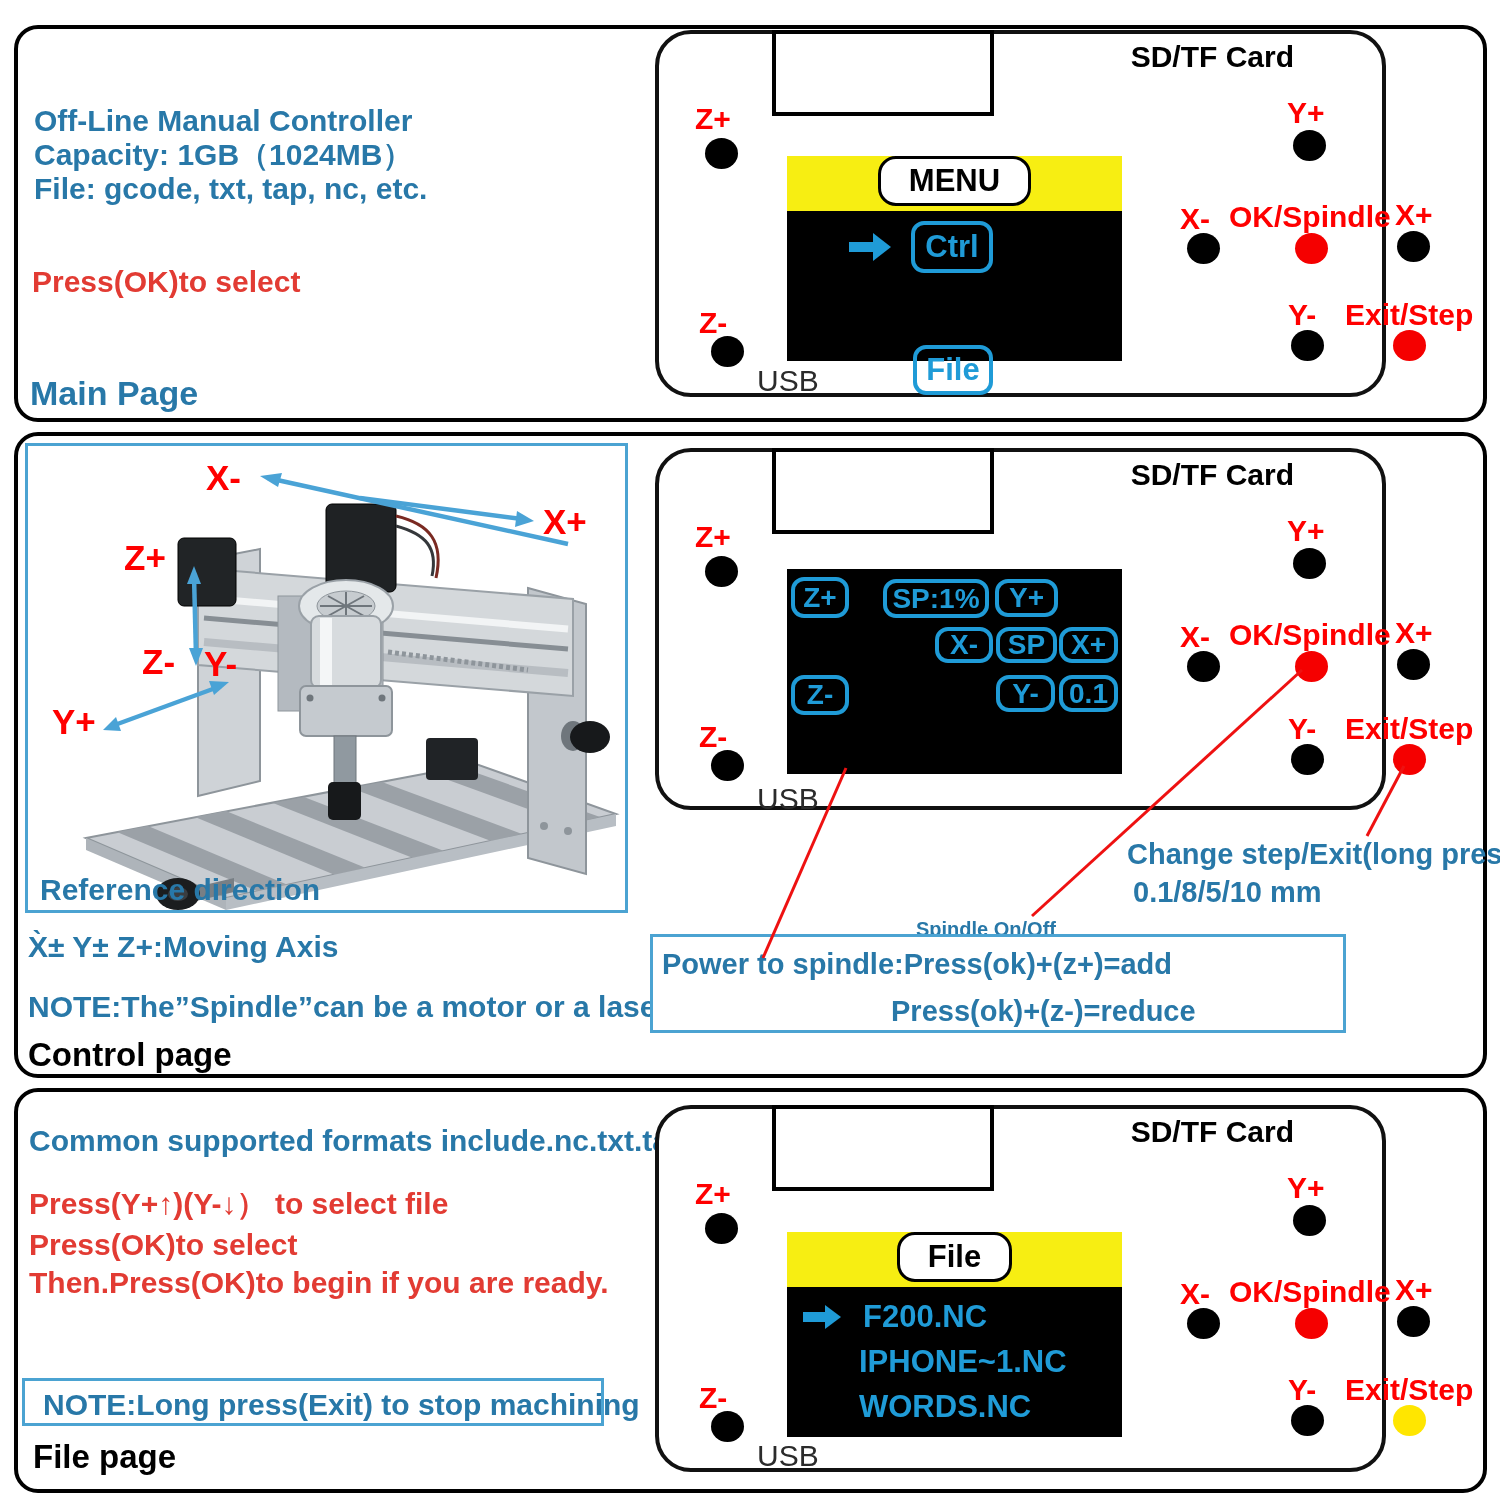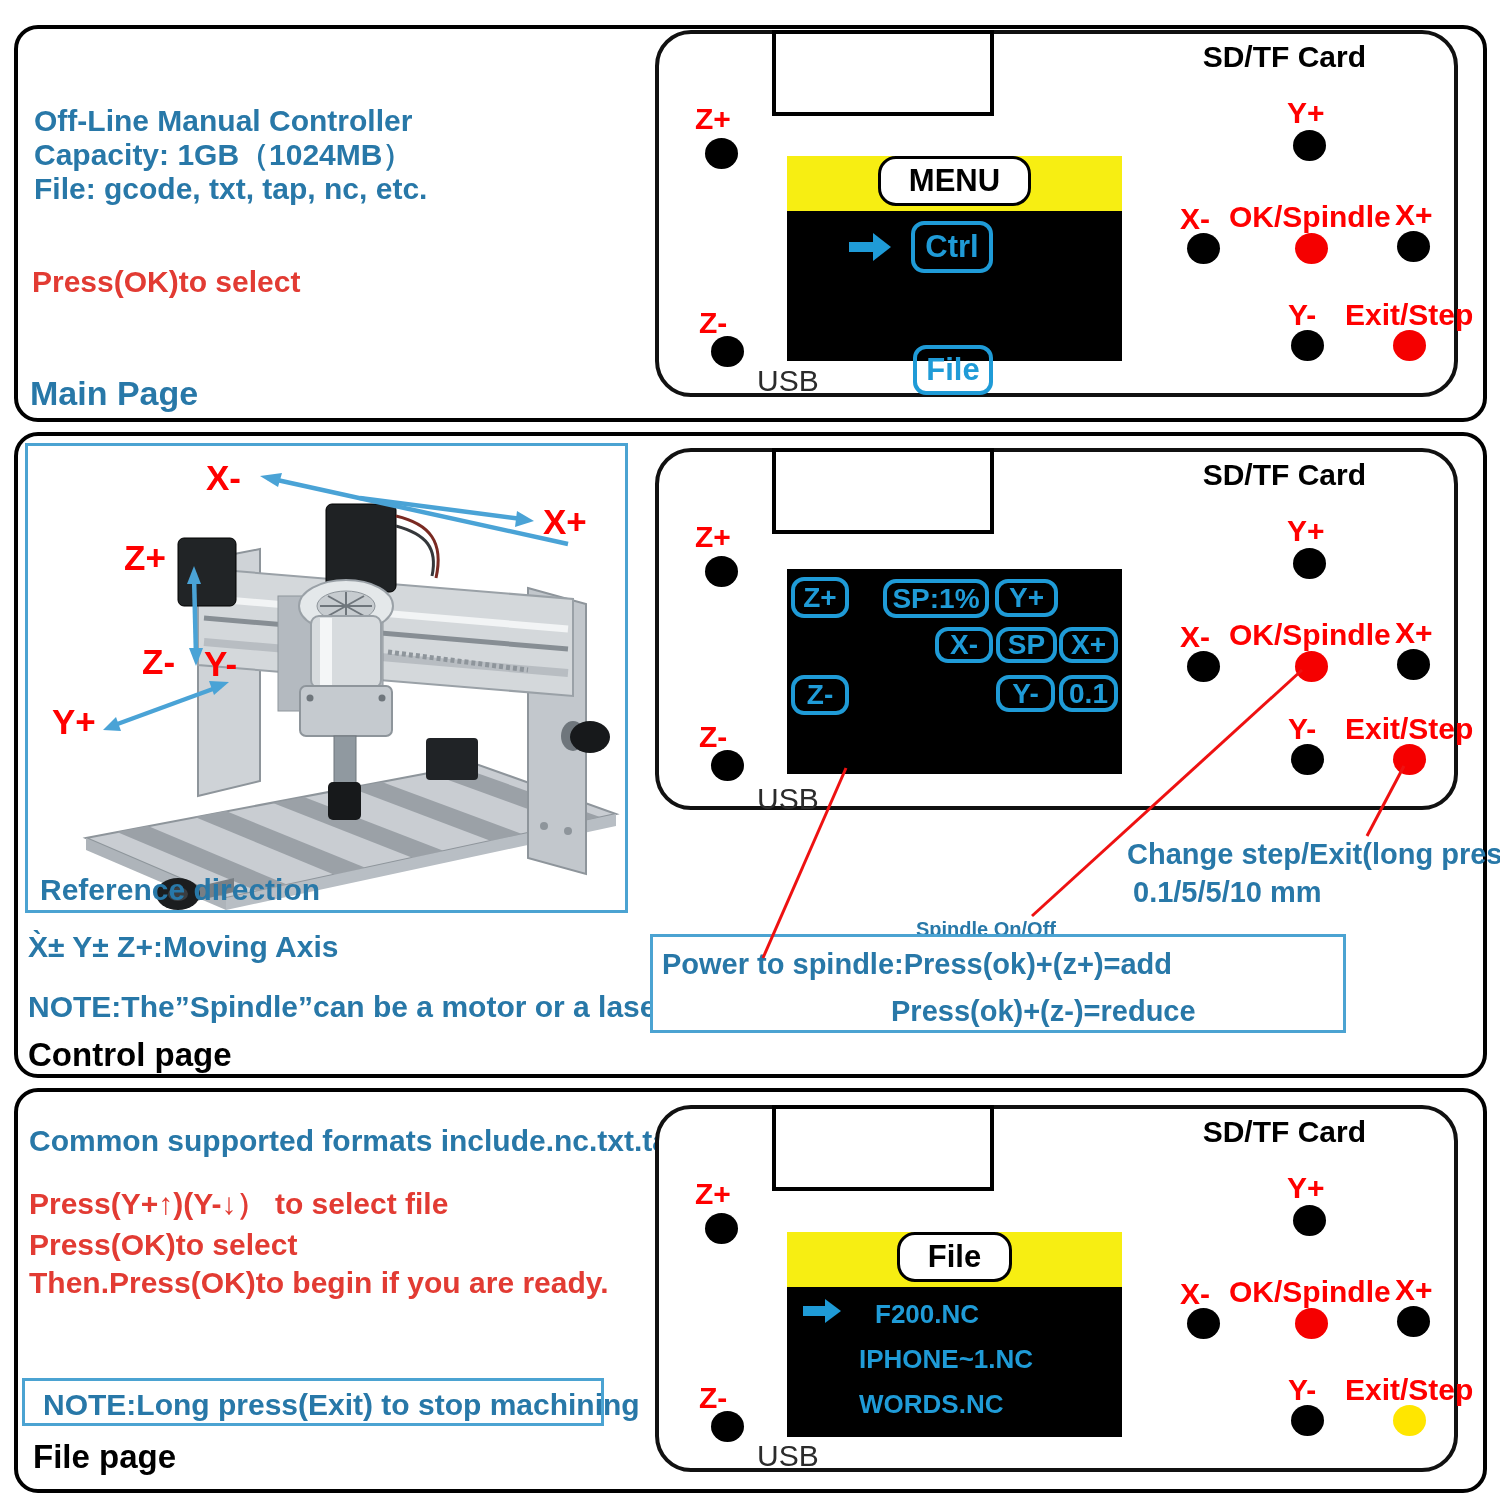--- a/index.html
+++ b/index.html
@@ -10,21 +10,21 @@
   #panel-2{left:14px;top:432px;width:1473px;height:646px}
   #panel-3{left:14px;top:1088px;width:1473px;height:405px}
 
   
   .steel{color:#2878a8;font-weight:bold}
   .crimson{color:#e23b33;font-weight:bold}
   .blackbold{color:#000;font-weight:bold}
   .abs{position:absolute;white-space:nowrap}
 
   
-  .ctrl{position:absolute;width:803px;height:367px;background:#fff;border:4px solid #111;
+  .ctrl{position:absolute;width:731px;height:367px;background:#fff;border:4px solid #111;
         border-radius:36px;box-sizing:border-box;z-index:10}
   .ctrl .slot{position:absolute;left:113px;top:-4px;width:222px;height:86px;background:#fff;
         border:4px solid #000;box-sizing:border-box}
   .ctrl .sd{position:absolute;right:88px;top:6px;font-size:30px;font-weight:bold;color:#000}
   .ctrl .usb{position:absolute;left:98px;top:330px;font-size:30px;color:#2b2b2b}
   .ctrl .lbl{position:absolute;font-size:30px;font-weight:bold;color:#ff0000;white-space:nowrap}
   .ctrl .dot{position:absolute;width:33px;height:31px;border-radius:50%;background:#000}
   .ctrl .dot.red{background:#f50000}
   .ctrl .dot.yellow{background:#ffe600}
 
@@ -39,22 +39,22 @@
         font-weight:bold;display:flex;align-items:center;justify-content:center;box-sizing:border-box}
   .mbtn{font-size:31px}
   .cbtn{font-size:28px}
 
   
   .blk-arrow{position:absolute;width:44px;height:28px}
   .blk-arrow .bar{position:absolute;left:0;top:9px;width:24px;height:10px;background:#1f9bd7}
   .blk-arrow .head{position:absolute;left:24px;top:0;width:0;height:0;
         border-left:18px solid #1f9bd7;border-top:14px solid transparent;border-bottom:14px solid transparent}
 
-  .frow{position:absolute;display:flex;align-items:flex-start;gap:32px;color:#1f9bd7;
-        font-weight:bold;font-size:26px;white-space:nowrap}
+  .frow{position:absolute;display:flex;align-items:center;gap:20px;color:#1f9bd7;
+        font-weight:bold;font-size:31px;white-space:nowrap}
 
   
   .bluebox{position:absolute;border:3px solid #4ba3d2;background:#fff;box-sizing:border-box}
 
   .overlay{position:absolute;left:0;top:0;z-index:40;pointer-events:none}
 </style>
 </head>
 <body>
 
 <div class="page">
@@ -219,21 +219,21 @@
         <div class="cbtn" style="left:272px;top:58px;width:59px;height:36px">X+</div>
         <div class="cbtn" style="left:4px;top:106px;width:58px;height:40px">Z-</div>
         <div class="cbtn" style="left:209px;top:106px;width:59px;height:37px">Y-</div>
         <div class="cbtn" style="left:272px;top:106px;width:59px;height:37px">0.1</div>
       </div>
     </div>
     <div class="usb">USB</div>
   </div>
 
   <div class="abs steel" style="left:1127px;top:838px;font-size:29px;z-index:30">Change step/Exit(long press)</div>
-  <div class="abs steel" style="left:1133px;top:876px;font-size:29px;z-index:30">0.1/5/5/10 mm</div>
+  <div class="abs steel" style="left:1133px;top:876px;font-size:29px;z-index:30">0.1/8/5/10 mm</div>
   <div class="abs steel" style="left:916px;top:918px;font-size:20px;z-index:30">Spindle On/Off</div>
 
   <div class="bluebox" style="left:650px;top:934px;width:696px;height:99px;z-index:30">
     <div class="abs steel" style="left:9px;top:11px;font-size:29px">Power to spindle:Press(ok)+(z+)=add</div>
     <div class="abs steel" style="left:238px;top:58px;font-size:29px">Press(ok)+(z-)=reduce</div>
   </div>
 
   <div class="panel" id="panel-3"></div>
 
   <div class="abs steel" style="left:29px;top:1124px;font-size:30px">Common supported formats include.nc.txt.tap</div>

